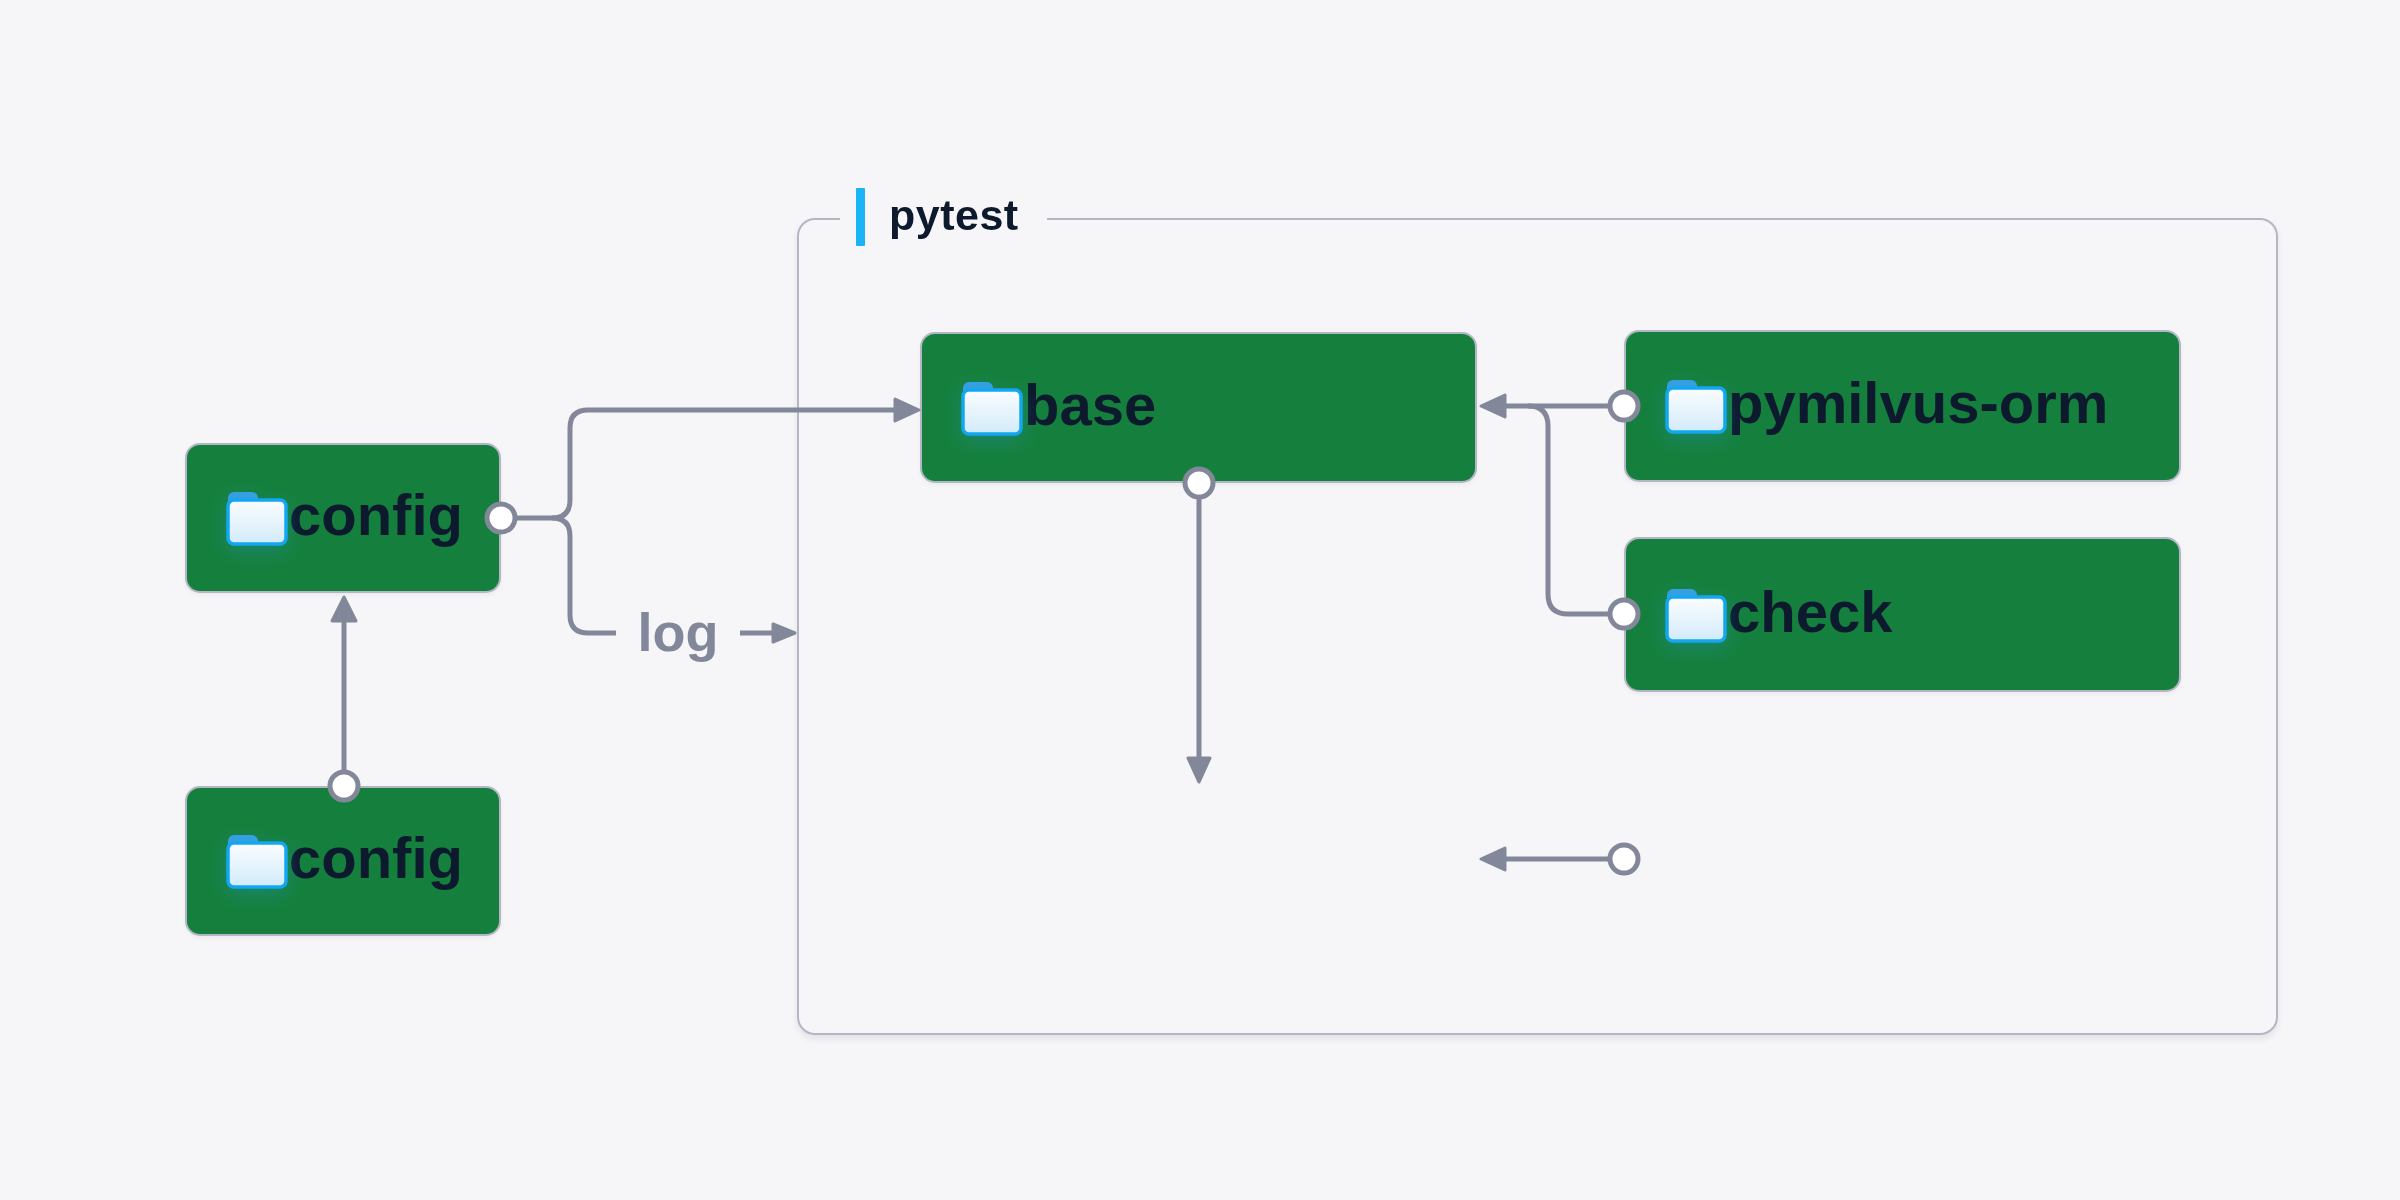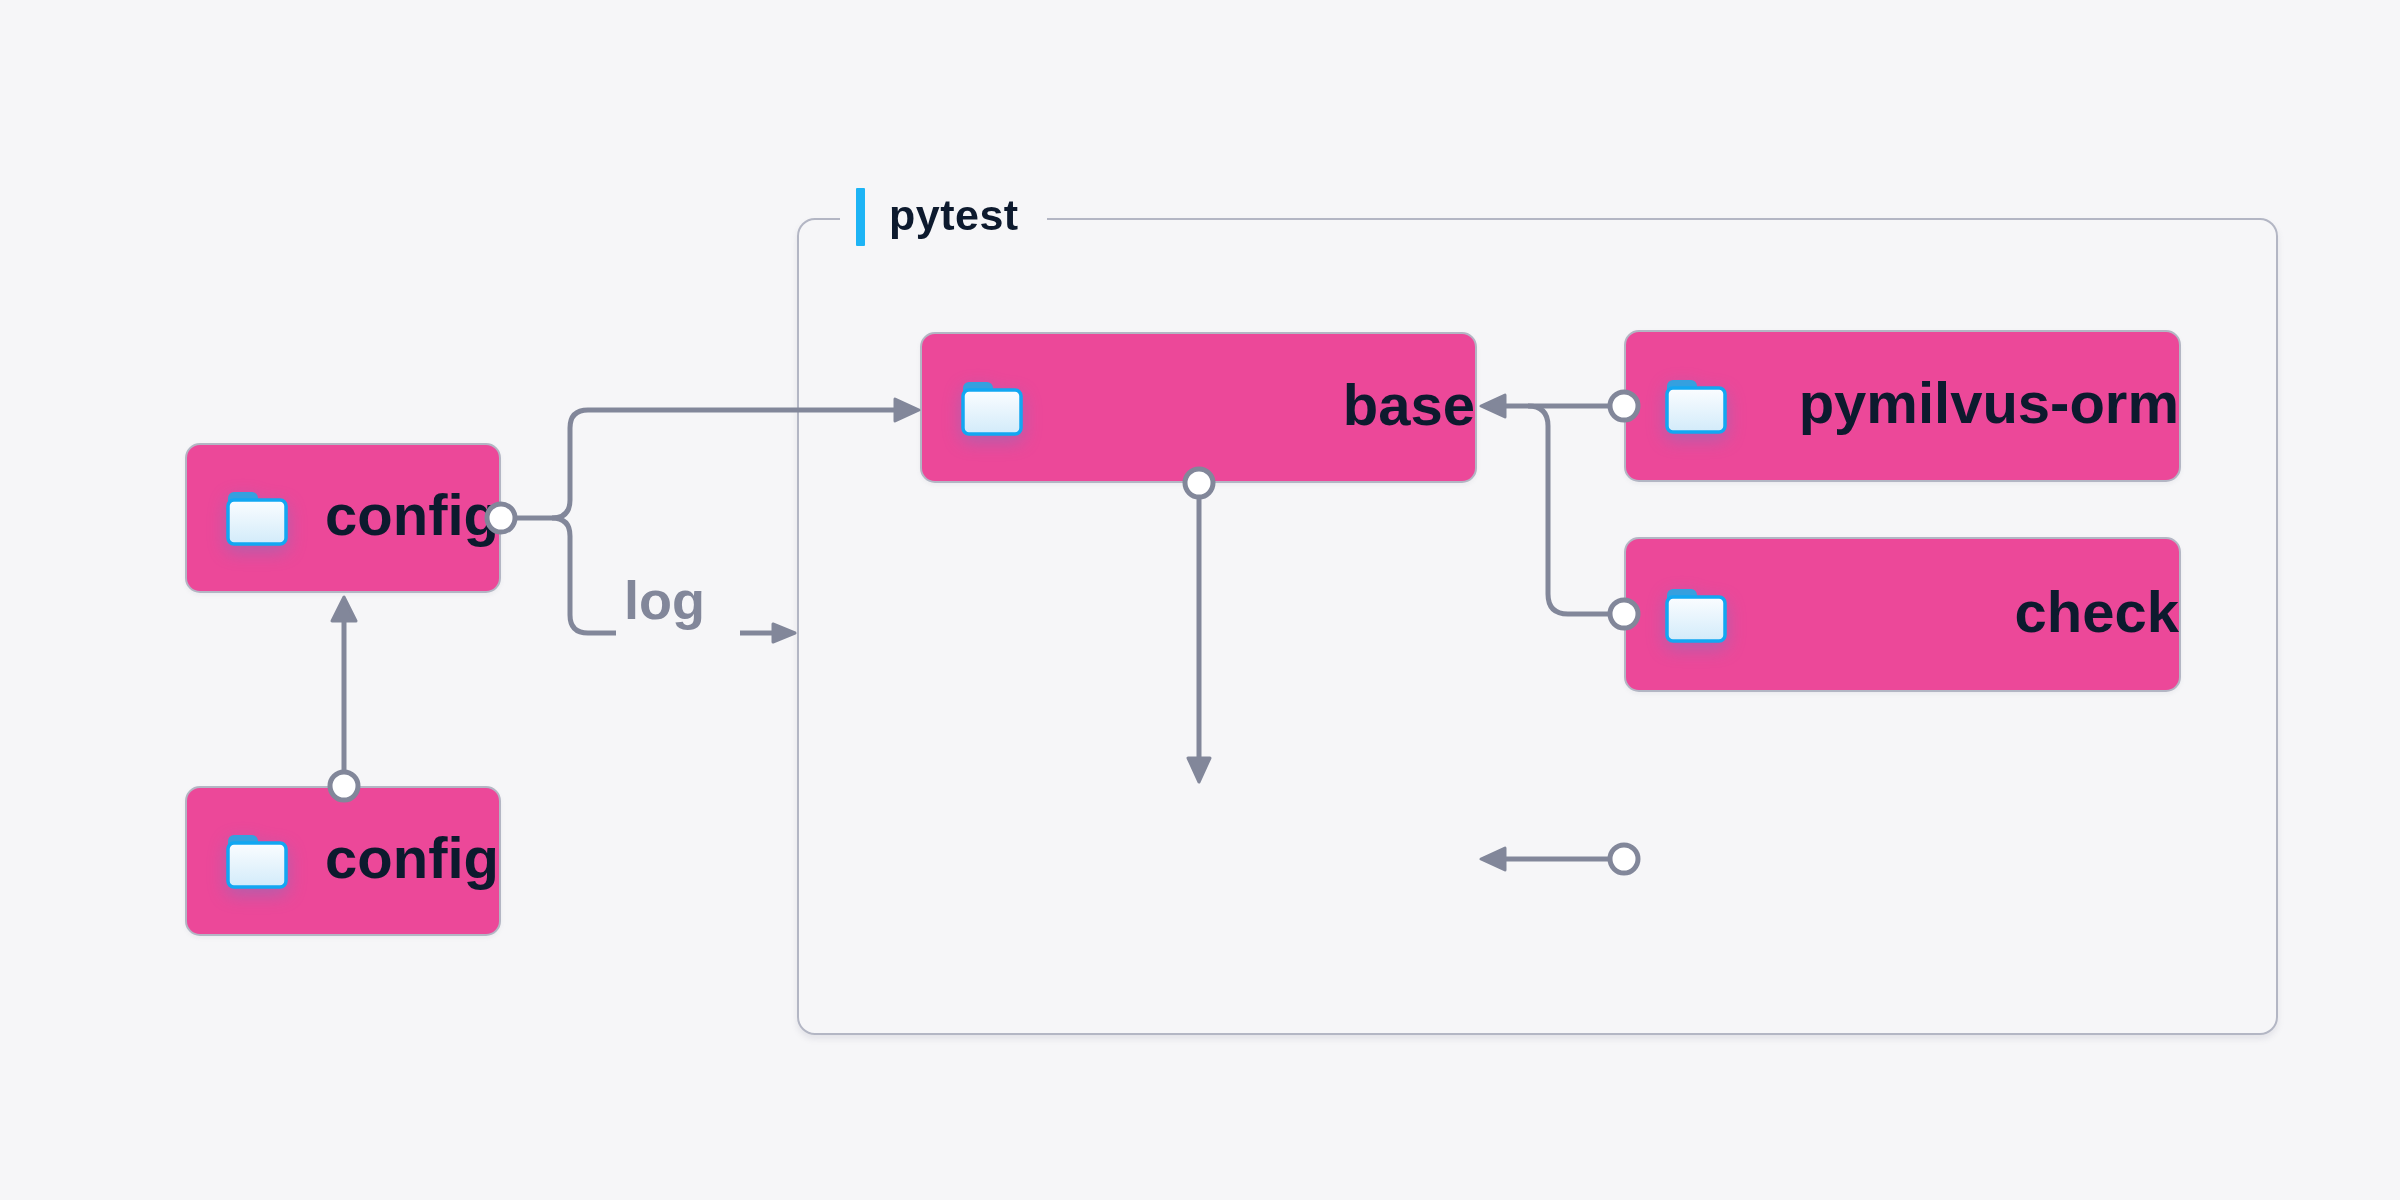--- a/index.html
+++ b/index.html
@@ -48,30 +48,29 @@
     font-size: 43px;
     font-weight: 700;
     color: #0d1a2e;
     letter-spacing: 0.5px;
     line-height: 1;
     padding-bottom: 4px;
   }
   
   .node {
     position: absolute;
-    background: #ec4899;
+    background: #15803d;
     border: 2.5px solid #b3b6c4;
     border-radius: 15px;
     display: flex;
     align-items: center;
     padding-left: 38px;
     box-sizing: border-box;
     z-index: 2;
     box-shadow: 0 2px 4px rgba(110,110,140,0.08);
-    justify-content: space-between;
   }
   .node-label {
     font-size: 58px;
     font-weight: 700;
     color: #0d1a2e;
     line-height: 1;
     letter-spacing: 0px;
     padding-bottom: 6px;
     white-space: nowrap;
   }
@@ -83,23 +82,24 @@
   #node-utils      { left: 157px;  top: 443px; width: 316px; height: 150px; }
   #node-config     { left: 157px;  top: 786px; width: 316px; height: 150px; }
   #node-base       { left: 892px;  top: 332px; width: 557px; height: 151px; }
   #node-pymilvus-orm { left: 1596px; top: 330px; width: 557px; height: 152px; }
   #node-check      { left: 1596px; top: 537px; width: 557px; height: 155px; }
   #node-testcases  { left: 892px;  top: 785px; width: 557px; height: 148px; }
   #node-common     { left: 1596px; top: 785px; width: 557px; height: 148px; }
   
   .edge-label-log {
     position: absolute;
-    left: 596px; top: 572px;
+    left: 596px; top: 604px;
     width: 108px; height: 56px;
     line-height: 56px;
+    text-align: center;
     font-size: 54px;
     font-weight: 700;
     color: #82879a;
     z-index: 2;
   }
   
   #edges {
     position: absolute;
     left: 0; top: 0;
     width: 2400px; height: 1200px;

